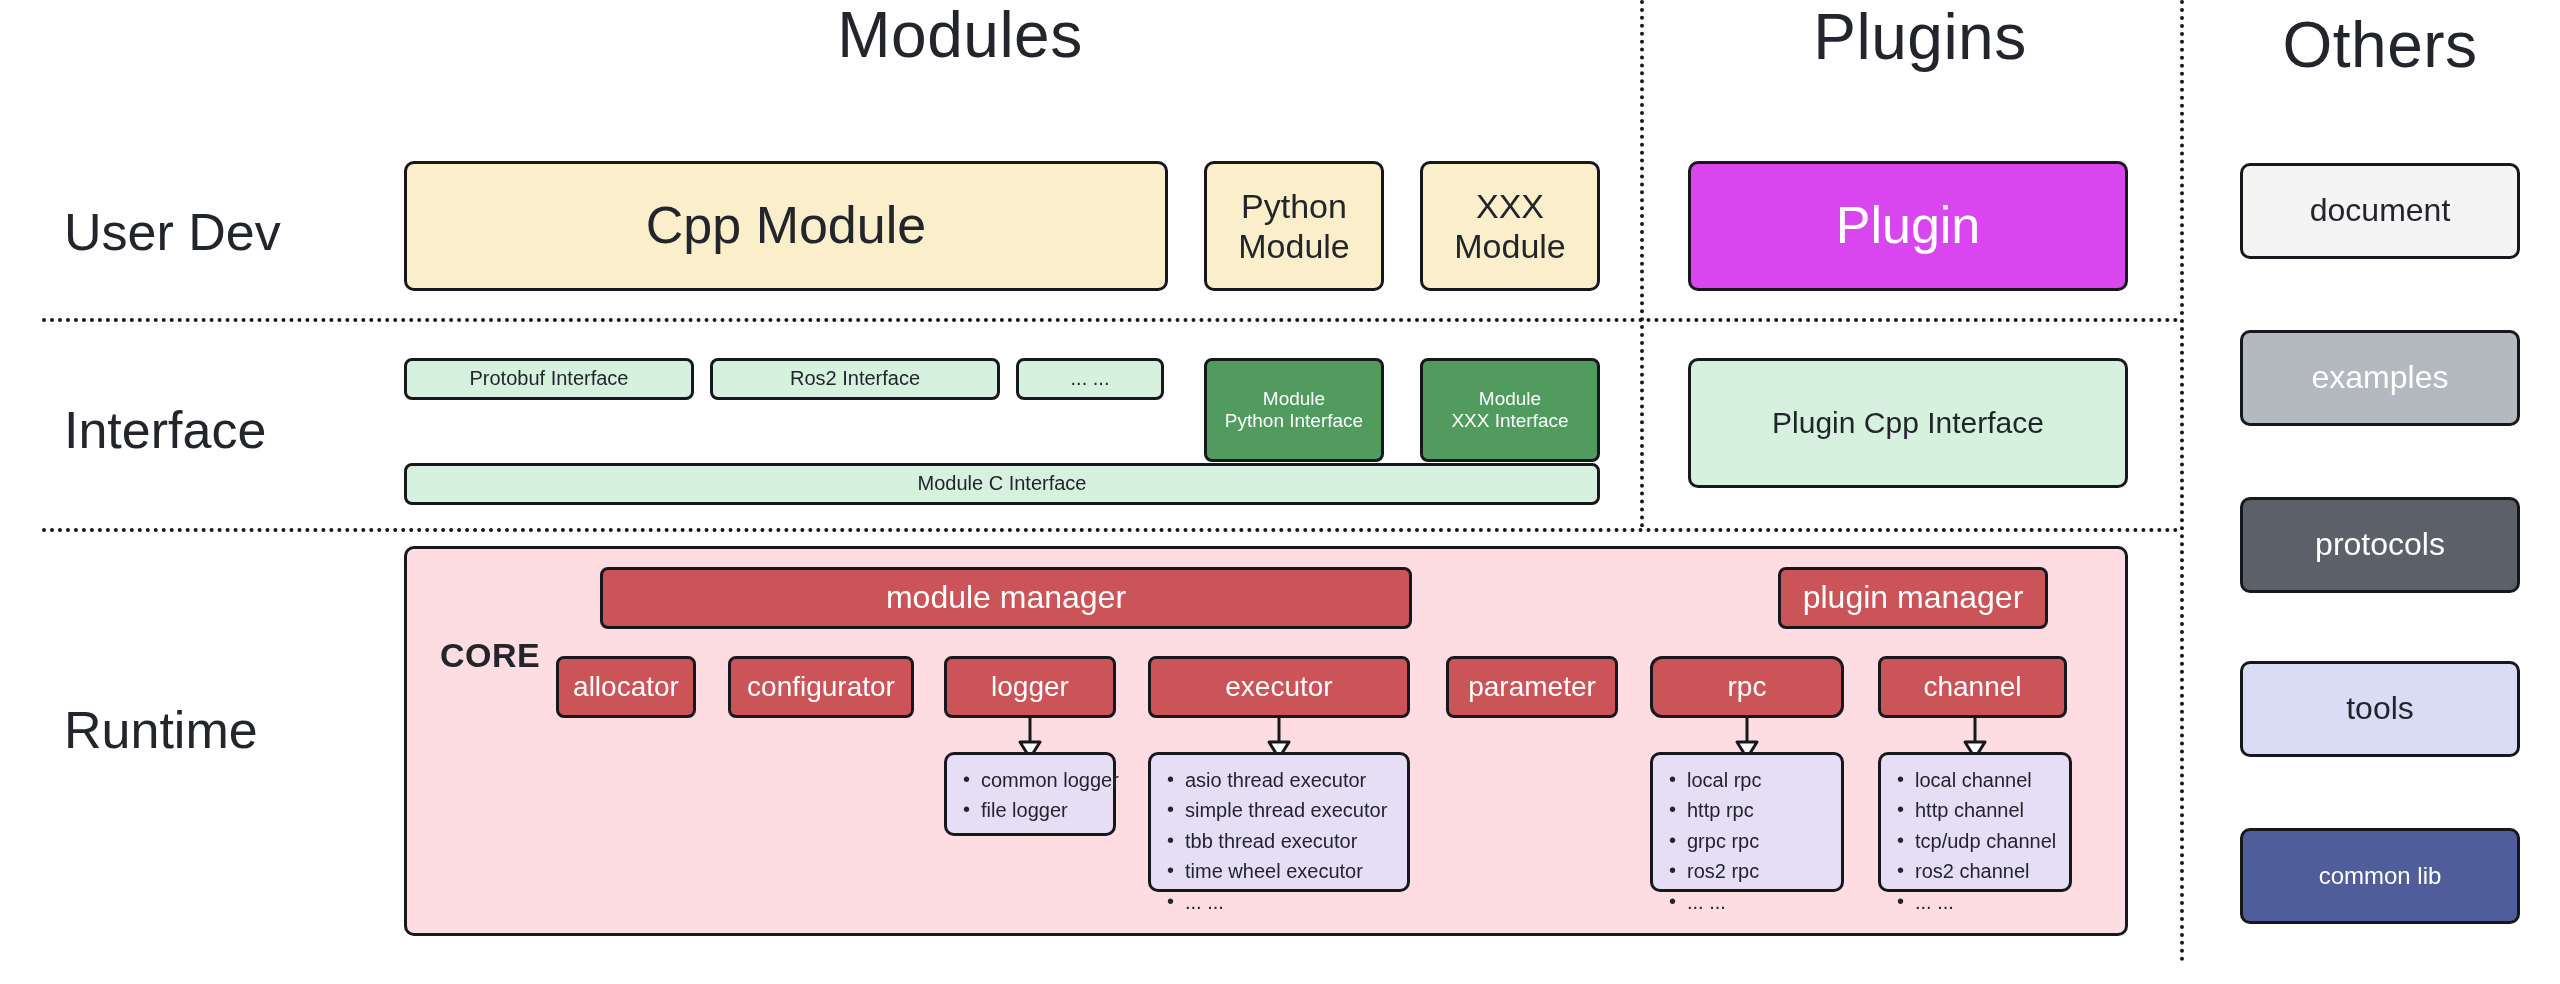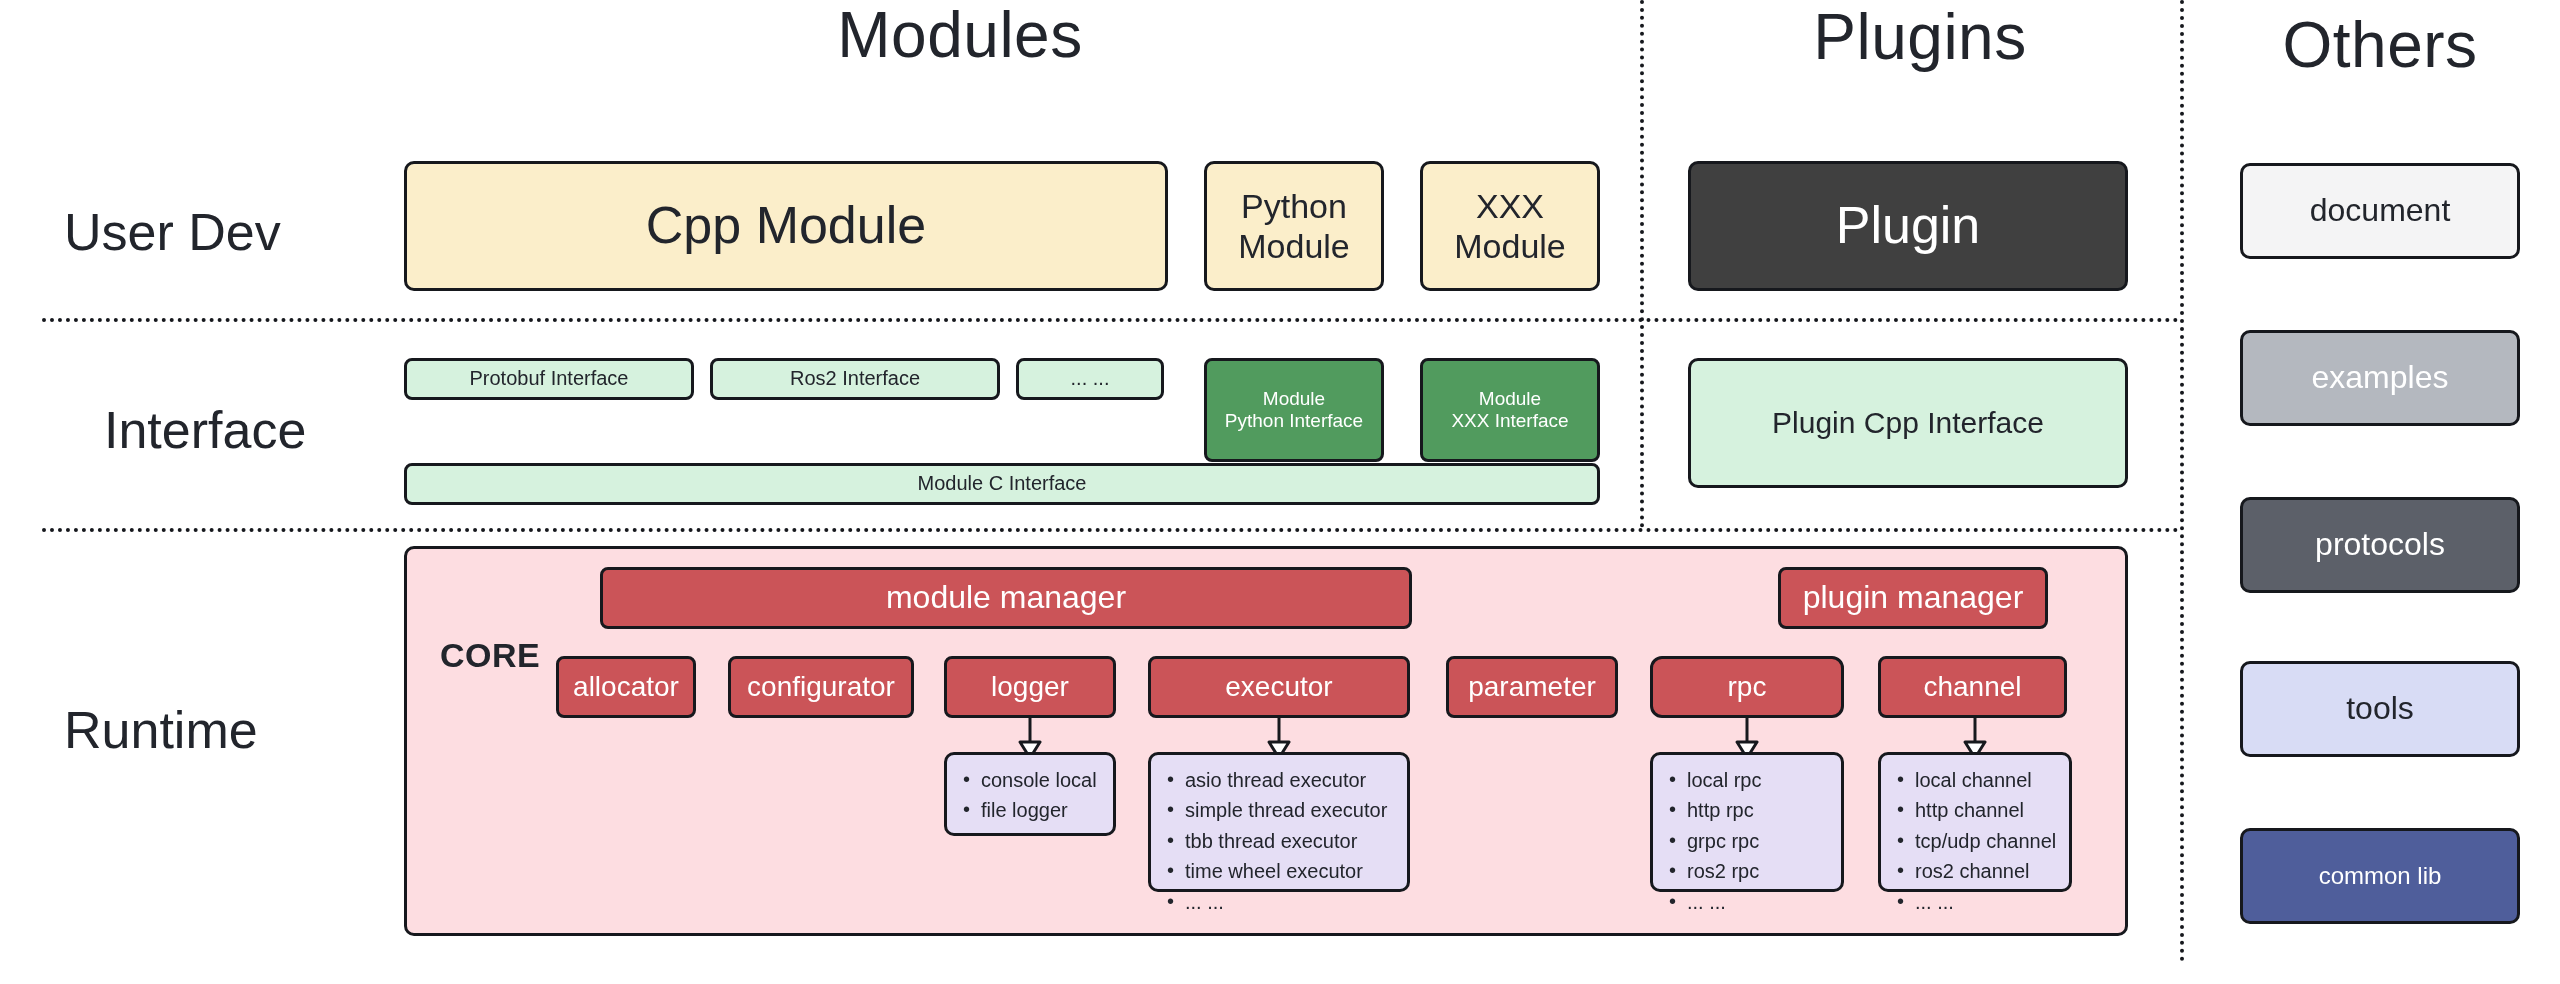--- a/index.html
+++ b/index.html
@@ -51,21 +51,21 @@
     height: 0;
   }
   .vline {
     position: absolute;
     border-left: 4px dotted #16181d;
     width: 0;
   }
 
   
   .cream   { background: #fbeeca; color: #22252c; }
-  .gold    { background: #404040; color: #ffffff; }
+  .gold    { background: #d946ef; color: #ffffff; }
   .lgreen  { background: #d6f2de; color: #22252c; }
   .dgreen  { background: #519b5e; color: #ffffff; }
   .pinkbg  { background: #fdddE1; }
   .red     { background: #cb5458; color: #ffffff; }
   .g-doc   { background: #f4f4f5; color: #22252c; }
   .g-ex    { background: #b4b8bf; color: #ffffff; }
   .g-proto { background: #5c6069; color: #ffffff; }
   .g-tools { background: #d8dcf5; color: #22252c; }
   .g-common{ background: #4f5e9b; color: #ffffff; }
 
@@ -118,21 +118,21 @@
   <div class="col-title" style="left:1660px; top:0px; width:520px;">Plugins</div>
   <div class="col-title" style="left:2210px; top:8px; width:340px;">Others</div>
 
   <div class="vline" style="left:1640px; top:0px; height:528px;"></div>
   <div class="vline" style="left:2180px; top:0px; height:962px;"></div>
 
   <div class="hline" style="left:42px; top:318px; width:2138px;"></div>
   <div class="hline" style="left:42px; top:528px; width:2138px;"></div>
 
   <div class="row-label" style="left:64px; top:202px;">User Dev</div>
-  <div class="row-label" style="left:64px; top:400px;margin-left:40px;">Interface</div>
+  <div class="row-label" style="left:64px; top:400px;">Interface</div>
   <div class="row-label" style="left:64px; top:700px;">Runtime</div>
 
   <div class="box cream" style="left:404px; top:161px; width:764px; height:130px; font-size:52px;">Cpp Module</div>
 
   <div class="box cream" style="left:1204px; top:161px; width:180px; height:130px; font-size:34px;">Python
 Module</div>
 
   <div class="box cream" style="left:1420px; top:161px; width:180px; height:130px; font-size:34px;">XXX
 Module</div>
 
@@ -192,21 +192,21 @@
     <path d="M6 24 L16 40 L26 24 Z" fill="#ffffff" stroke="#16181d" stroke-width="3" stroke-linejoin="round"></path>
   </svg>
 
   <svg class="arrow" style="left:1959px; top:718px;" width="32" height="42" viewBox="0 0 32 42">
     <path d="M16 0 L16 26" stroke="#16181d" stroke-width="3" fill="none"></path>
     <path d="M6 24 L16 40 L26 24 Z" fill="#ffffff" stroke="#16181d" stroke-width="3" stroke-linejoin="round"></path>
   </svg>
 
   <div class="bullets" style="left:944px; top:752px; width:172px; height:84px;">
     <ul>
-      <li>console local</li>
+      <li>common logger</li>
       <li>file logger</li>
     </ul>
   </div>
 
   <div class="bullets" style="left:1148px; top:752px; width:262px; height:140px;">
     <ul>
       <li>asio thread executor</li>
       <li>simple thread executor</li>
       <li>tbb thread executor</li>
       <li>time wheel executor</li>

